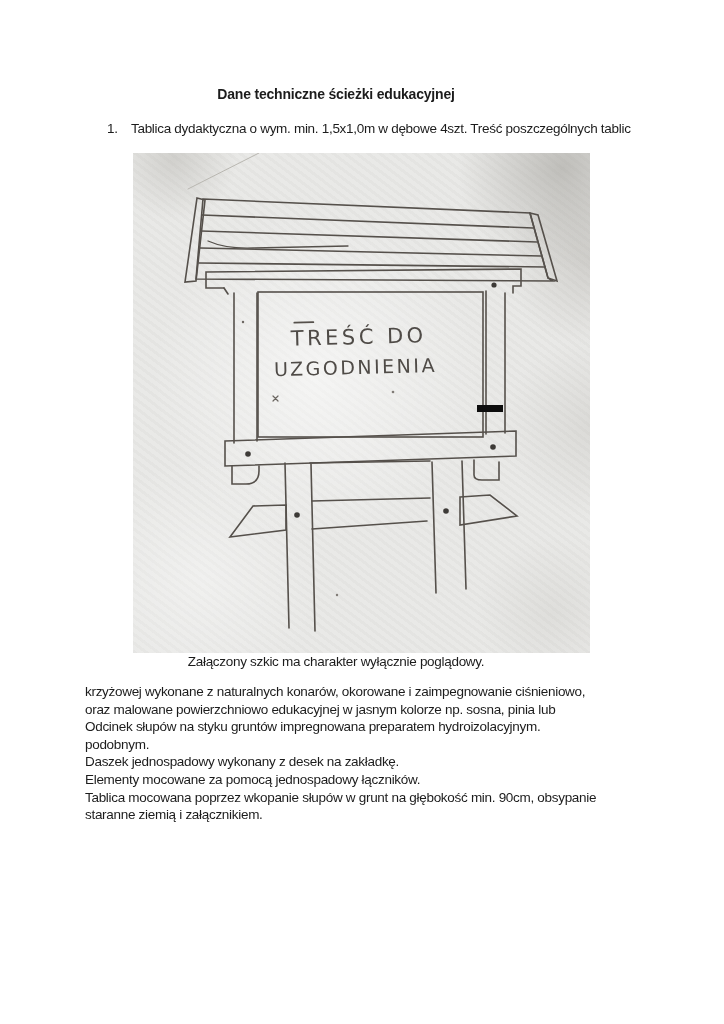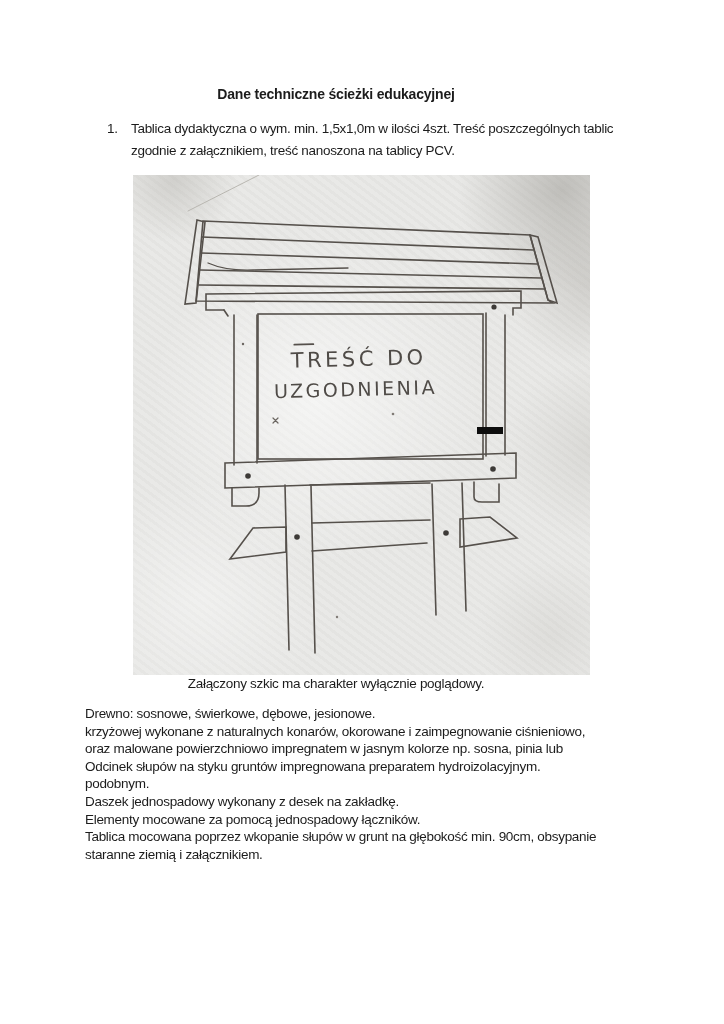--- a/index.html
+++ b/index.html
@@ -80,22 +80,21 @@
 </head>
 <body>
 
 <div class="doc">
 
   <div class="title">Dane techniczne ścieżki edukacyjnej</div>
 
   <div class="list-row">
     <span class="list-num">1.</span>
     <span class="list-lines">
-      <span class="lline">Tablica dydaktyczna o wym. min.  1,5x1,0m w ilości 4szt. Treść poszczególnych tablic</span>
-      <span class="lline">zgodnie z załącznikiem, treść nanoszona na tablicy PCV.</span>
+      <span class="lline">Tablica dydaktyczna o wym. min.  1,5x1,0m w dębowe 4szt. Treść poszczególnych tablic</span>
     </span>
   </div>
 
   <div class="scan">
     <svg width="457" height="500" viewBox="0 0 457 500">
       <g stroke="#55504b" stroke-width="1.6" fill="none" stroke-linecap="round">
 
         <g stroke="#b9b7b1" stroke-width="1">
           <line x1="55" y1="36" x2="126" y2="0"></line>
         </g>
@@ -179,23 +178,22 @@
           <circle cx="260" cy="239" r="1.3" fill="#807b76" stroke="none"></circle>
           <circle cx="204" cy="442" r="1.2" fill="#807b76" stroke="none"></circle>
         </g>
       </g>
     </svg>
   </div>
 
   <div class="caption">Załączony szkic ma charakter wyłącznie poglądowy.</div>
 
   <div class="specs">
-    <div class="spec-line">Drewno: sosnowe, świerkowe, dębowe, jesionowe.</div>
     <div class="spec-line">krzyżowej wykonane z naturalnych konarów, okorowane i zaimpegnowanie ciśnieniowo,</div>
-    <div class="spec-line">oraz malowane powierzchniowo impregnatem w jasnym kolorze np. sosna, pinia lub</div>
+    <div class="spec-line">oraz malowane powierzchniowo edukacyjnej w jasnym kolorze np. sosna, pinia lub</div>
     <div class="spec-line">Odcinek słupów na styku gruntów impregnowana preparatem hydroizolacyjnym.</div>
     <div class="spec-line">podobnym.</div>
     <div class="spec-line">Daszek jednospadowy wykonany z desek na zakładkę.</div>
     <div class="spec-line">Elementy mocowane za pomocą jednospadowy łączników.</div>
     <div class="spec-line">Tablica mocowana poprzez wkopanie słupów w grunt na głębokość min.  90cm, obsypanie</div>
     <div class="spec-line">staranne ziemią i załącznikiem.</div>
   </div>
 
 </div>
 

